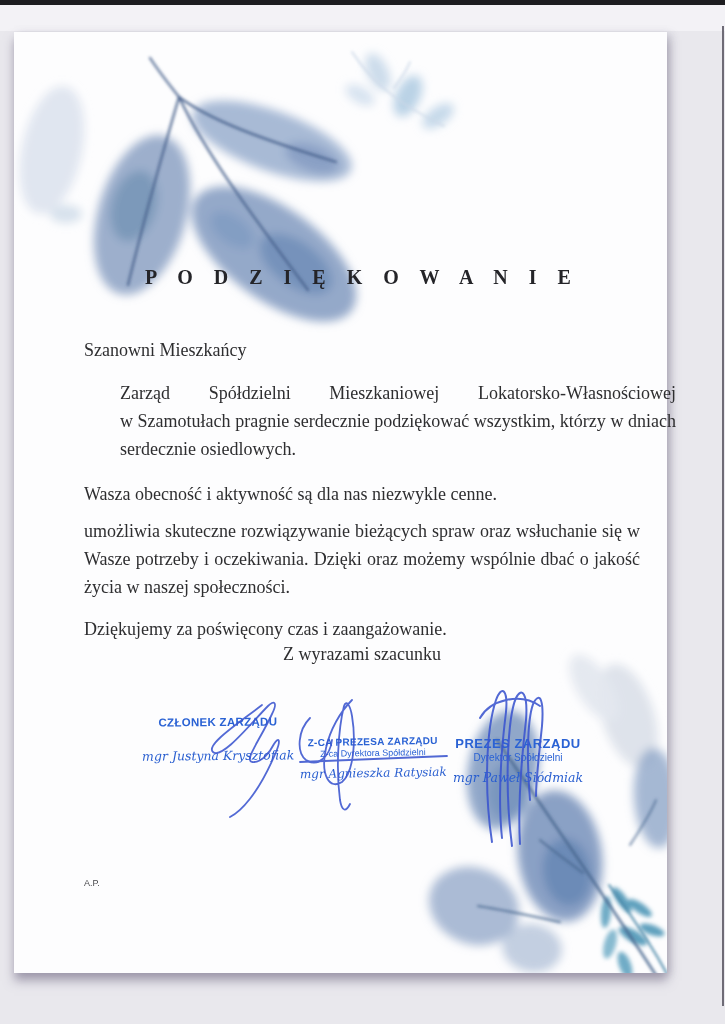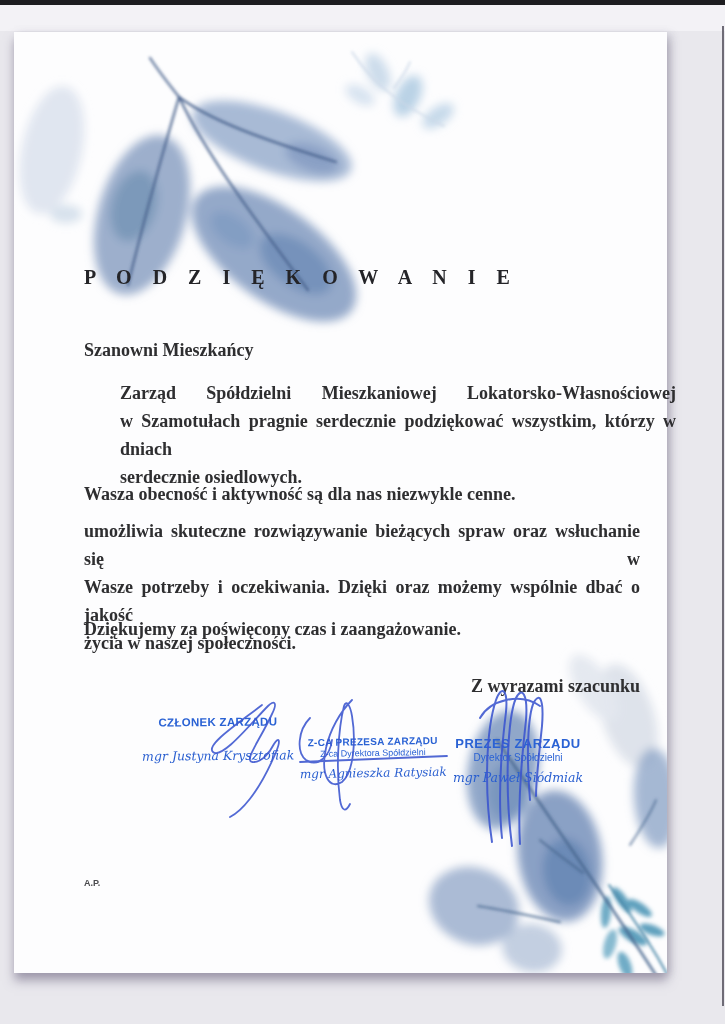--- a/index.html
+++ b/index.html
@@ -4,29 +4,29 @@
 <style>
   html,body{margin:0;padding:0;background:#dcdbe1;}
   .scan{position:relative;width:725px;height:1024px;background:#e9e8ed;overflow:hidden;
         font-family:"Liberation Serif",serif;}
   .top-edge{position:absolute;top:0;left:0;width:725px;height:5px;background:#1d1d20;}
   .top-strip{position:absolute;top:5px;left:0;width:725px;height:26px;background:#f3f2f6;}
   .right-edge{position:absolute;top:26px;right:1px;width:2px;height:980px;background:#6e6b76;}
   .page{position:absolute;left:14px;top:32px;width:653px;height:941px;background:#fdfdfe;
         overflow:hidden;box-shadow:0 8px 10px rgba(108,100,128,.5),4px 2px 8px rgba(120,114,138,.28);}
   .deco{position:absolute;left:0;top:0;}
-  .txt{position:absolute;color:#2e2e30;font-weight:bold;}
-  .title{left:84px;top:266px;width:556px;font-size:20px;font-weight:600;
+  .txt{position:absolute;color:#2e2e30;}
+  .title{left:84px;top:266px;width:556px;text-align:center;font-size:20px;font-weight:600;
          letter-spacing:8px;color:#242428;}
   .salutation{left:84px;top:340px;font-size:18px;}
   .para{left:84px;width:556px;font-size:18px;line-height:28px;}
   .p1{top:379px;margin-left:36px;} .p2{top:480px;} .p3{top:517px;} .p4{top:615px;}
   .jline{display:block;text-align:justify;}
   .jline.stretch{text-align-last:justify;}
-  .closing{left:84px;top:676px;width:556px;text-align:right;font-size:18px;}
+  .closing{left:84px;top:644px;width:556px;text-align:center;font-size:18px;}
   .stamp{position:absolute;color:#2a62d4;font-family:"Liberation Sans",sans-serif;text-align:center;}
   .stamp .role{font-weight:700;letter-spacing:.3px;}
   .stamp .subrole{margin-top:1px;}
   .stamp .name{font-family:"DejaVu Serif",serif;font-style:italic;color:#2a5fd0;}
   .stamp1{left:138px;top:716px;width:160px;transform:rotate(-.5deg);}
   .stamp1 .role{font-size:11.5px;}
   .stamp1 .name{font-size:12.5px;margin-top:20px;}
   .stamp2{left:296px;top:736px;width:154px;transform:rotate(-1deg);}
   .stamp2 .role{font-size:10px;}
   .stamp2 .subrole{font-size:9px;}

